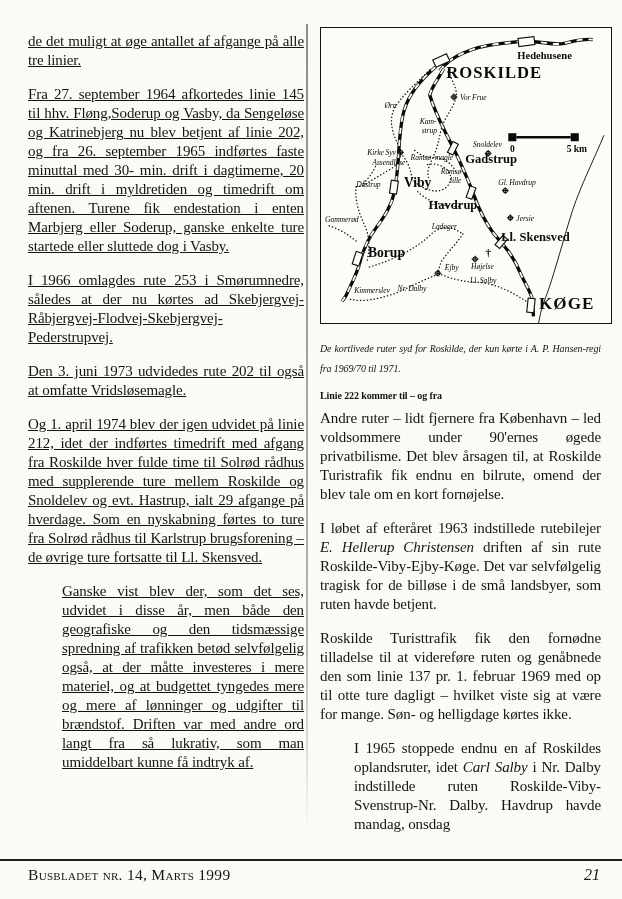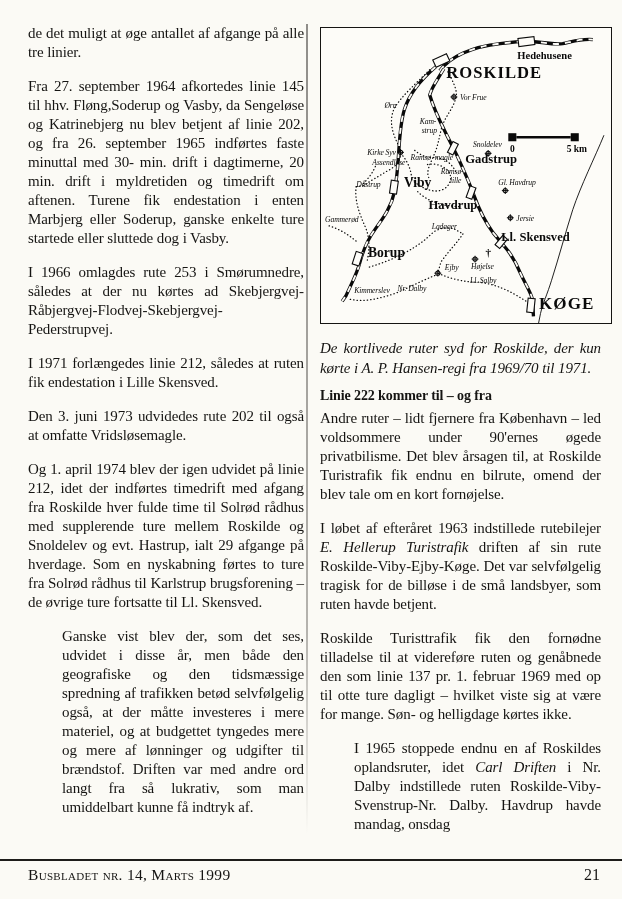--- a/index.html
+++ b/index.html
@@ -4,21 +4,21 @@
 <style>
   html,body{margin:0;padding:0;}
   body{
     width:622px;height:899px;position:relative;overflow:hidden;
     background:#fbfaf5;color:#151412;
     font-family:"Liberation Serif","DejaVu Serif",serif;
   }
   .page{position:absolute;inset:0;}
   
   .col{position:absolute;text-align:justify;font-size:15px;line-height:19px;letter-spacing:-0.1px;}
-  .col-left{left:28px;top:24px;width:276px;}
+  .col-left{left:28px;top:32px;width:276px;text-decoration:underline;}
   .col-right{left:320px;top:27px;width:281px;}
   p.para{margin:0 0 15px 0;text-indent:0;}
   p.para:last-child{margin-bottom:0;margin-left:34px;}
   .col-divider{
     position:absolute;left:306px;top:24px;width:2px;height:810px;
     background:linear-gradient(#8f8d89,#b5b3ae 75%,rgba(181,179,174,0));
   }
   
   .map-frame{
     width:292px;height:297px;box-sizing:border-box;border:1.6px solid #151412;
@@ -29,42 +29,41 @@
   .railtie{fill:none;stroke:#fdfcf8;stroke-width:1.8;stroke-dasharray:6 6;}
   .road{fill:none;stroke:#0a0a0a;stroke-width:1.25;stroke-dasharray:0.4 3;stroke-linecap:round;}
   .coast{fill:none;stroke:#0a0a0a;stroke-width:0.9;}
   .sta{fill:#fdfcf8;stroke:#0a0a0a;stroke-width:1.1;}
   .maj{font-family:"Liberation Serif",serif;font-weight:bold;text-anchor:middle;fill:#0a0a0a;}
   .min{font-family:"Liberation Serif",serif;font-style:italic;font-size:7.6px;fill:#0a0a0a;}
   .church{stroke:#0a0a0a;stroke-width:1;fill:none;}
   .scale-lbl{font-family:"Liberation Serif",serif;font-weight:bold;font-size:9.5px;text-anchor:middle;fill:#0a0a0a;}
   .dagger{font-family:"Liberation Serif",serif;font-weight:bold;font-size:11px;fill:#0a0a0a;text-anchor:middle;}
   
-  .map-caption{font-style:italic;font-size:15px;line-height:19.5px;text-align:justify;margin:0 0 8px 0;}
-  .section-heading{font-weight:bold;font-size:14px;line-height:20px;margin:0 0 3px 0;text-align:left;}
+  .map-caption{font-style:italic;font-size:10px;line-height:19.5px;text-align:justify;margin:0 0 8px 0;}
+  .section-heading{font-weight:bold;font-size:10px;line-height:20px;margin:0 0 3px 0;text-align:left;}
   
   .footer-rule{position:absolute;left:0;top:859px;width:622px;height:2px;background:#1d1c1a;}
   .footer{
     position:absolute;left:28px;top:866px;width:572px;
     display:flex;justify-content:space-between;align-items:flex-start;
     font-size:15.5px;
   }
   .journal{font-variant:small-caps;letter-spacing:0.3px;}
-  .page-number{font-size:16px;}
+  .page-number{font-size:16px;font-style:italic;}
 </style>
 </head>
 <body>
 
 <div class="page">
 
   <div class="col col-left">
       <p class="para"><span>de det muligt at øge antallet af afgange på alle tre linier.</span></p>
       <p class="para"><span>Fra 27. september 1964 afkortedes linie 145 til hhv. Fløng,Soderup og Vasby, da Sengeløse og Katrinebjerg nu blev betjent af linie 202, og fra 26. september 1965 indførtes faste minuttal med 30- min. drift i dagtimerne, 20 min. drift i myldretiden og timedrift om aftenen. Turene fik endestation i enten Marbjerg eller Soderup, ganske enkelte ture startede eller sluttede dog i Vasby.</span></p>
       <p class="para"><span>I 1966 omlagdes rute 253 i Smørumnedre, således at der nu kørtes ad Skebjergvej-Råbjergvej-Flodvej-Skebjergvej-Pederstrupvej.</span></p>
-      <p class="para"><span>I 1971 forlængedes linie 212, således at ruten fik endestation i Lille Skensved.</span></p>
       <p class="para"><span>Den 3. juni 1973 udvidedes rute 202 til også at omfatte Vridsløsemagle.</span></p>
       <p class="para"><span>Og 1. april 1974 blev der igen udvidet på linie 212, idet der indførtes timedrift med afgang fra Roskilde hver fulde time til Solrød rådhus med supplerende ture mellem Roskilde og Snoldelev og evt. Hastrup, ialt 29 afgange på hverdage. Som en nyskabning førtes to ture fra Solrød rådhus til Karlstrup brugsforening – de øvrige ture fortsatte til Ll. Skensved.</span></p>
       <p class="para"><span>Ganske vist blev der, som det ses, udvidet i disse år, men både den geografiske og den tidsmæssige spredning af trafikken betød selvfølgelig også, at der måtte investeres i mere materiel, og at budgettet tyngedes mere og mere af lønninger og udgifter til brændstof. Driften var med andre ord langt fra så lukrativ, som man umiddelbart kunne få indtryk af.</span></p>
     </div>
 
   <div class="col-divider"></div>
 
   <div class="col col-right">
 
     <div class="map-frame">
@@ -190,23 +189,23 @@
           </g>
       </svg>
     </div>
 
     <p class="map-caption">De kortlivede ruter syd for Roskilde, der kun kørte i A. P. Hansen-regi fra 1969/70 til 1971.</p>
 
     <h2 class="section-heading">Linie 222 kommer til – og fra</h2>
 
     <div>
         <p class="para"><span>Andre ruter – lidt fjernere fra København – led voldsommere under 90'ernes øgede privatbilisme. Det blev årsagen til, at Roskilde Turistrafik fik endnu en bilrute, omend der blev tale om en kort fornøjelse.</span></p>
-        <p class="para"><span>I løbet af efteråret 1963 indstillede rutebilejer </span><i>E. Hellerup Turistrafik</i><span> driften af sin rute Roskilde-Viby-Ejby-Køge. Det var selvfølgelig tragisk for de billøse i de små landsbyer, som ruten havde betjent.</span></p>
+        <p class="para"><span>I løbet af efteråret 1963 indstillede rutebilejer </span><i>E. Hellerup Christensen</i><span> driften af sin rute Roskilde-Viby-Ejby-Køge. Det var selvfølgelig tragisk for de billøse i de små landsbyer, som ruten havde betjent.</span></p>
         <p class="para"><span>Roskilde Turisttrafik fik den fornødne tilladelse til at videreføre ruten og genåbnede den som linie 137 pr. 1. februar 1969 med op til otte ture dagligt – hvilket viste sig at være for mange. Søn- og helligdage kørtes ikke.</span></p>
-        <p class="para"><span>I 1965 stoppede endnu en af Roskildes oplandsruter, idet </span><i>Carl Driften</i><span> i Nr. Dalby indstillede ruten Roskilde-Viby-Svenstrup-Nr. Dalby. Havdrup havde mandag, onsdag</span></p>
+        <p class="para"><span>I 1965 stoppede endnu en af Roskildes oplandsruter, idet </span><i>Carl Salby</i><span> i Nr. Dalby indstillede ruten Roskilde-Viby-Svenstrup-Nr. Dalby. Havdrup havde mandag, onsdag</span></p>
       </div>
   </div>
 
   <div class="footer-rule"></div>
   <div class="footer">
     <span class="journal">Busbladet nr. 14,  Marts 1999</span>
     <span class="page-number">21</span>
   </div>
 
 </div>

